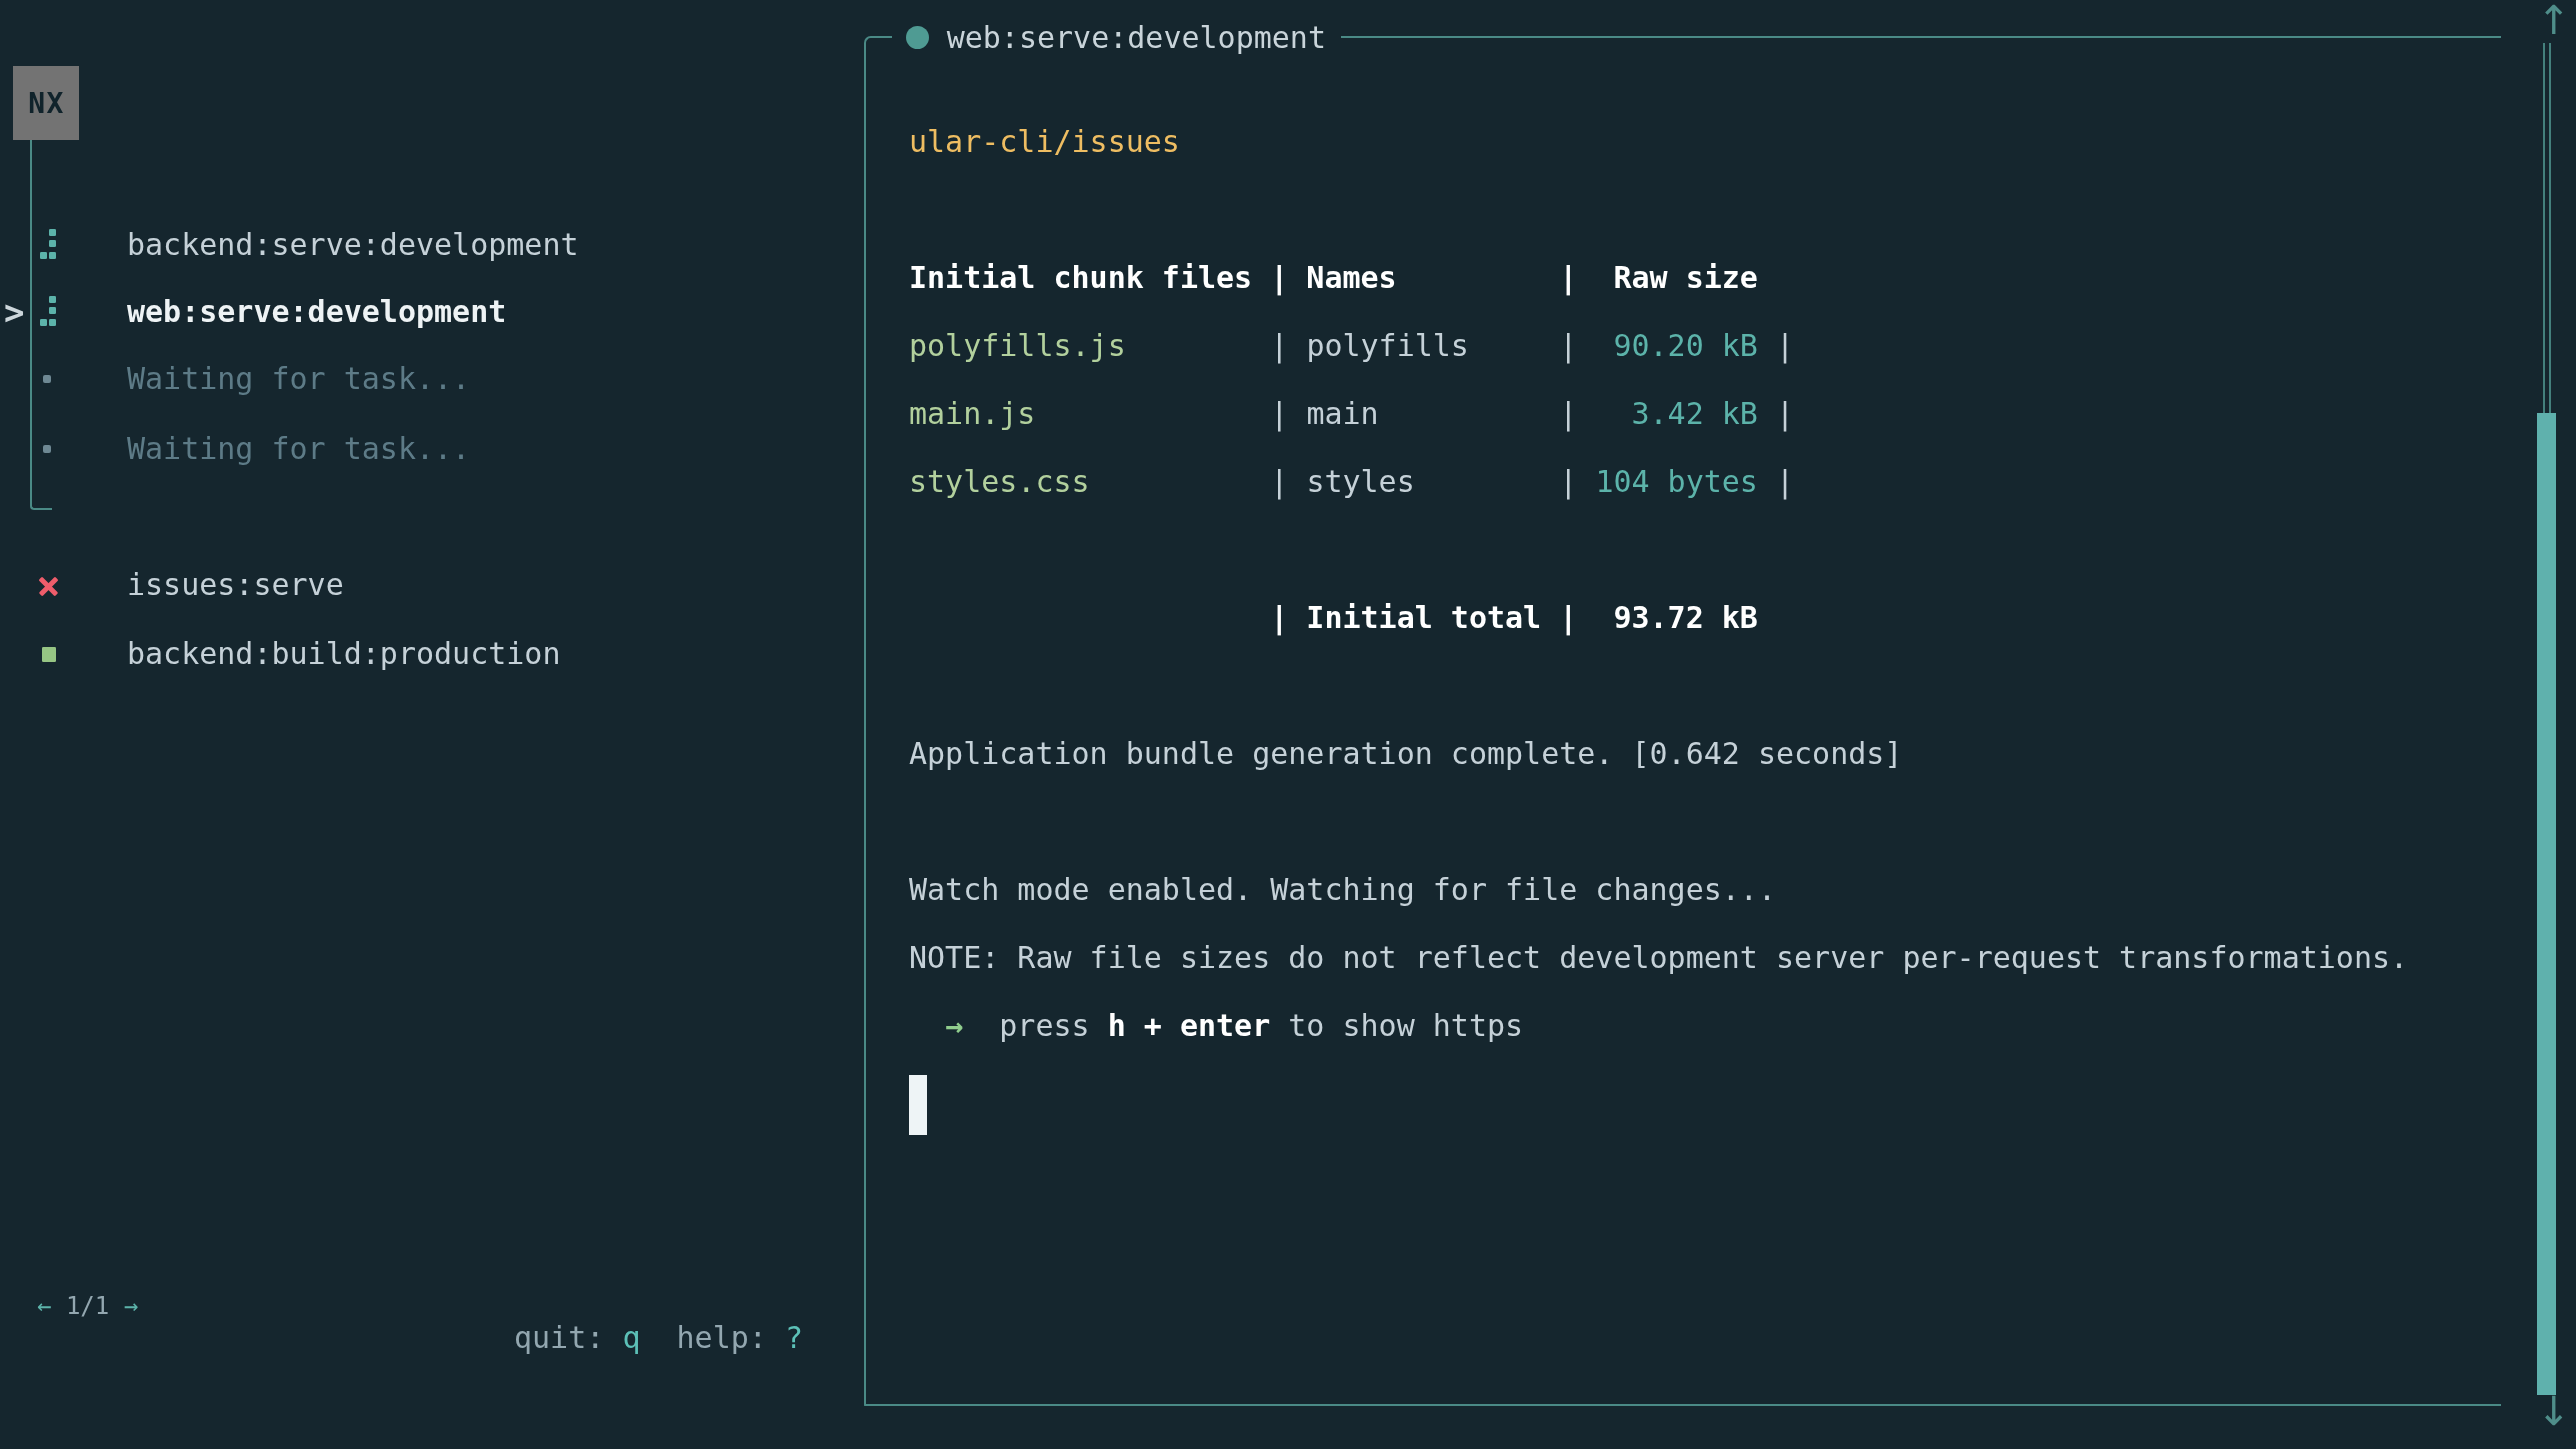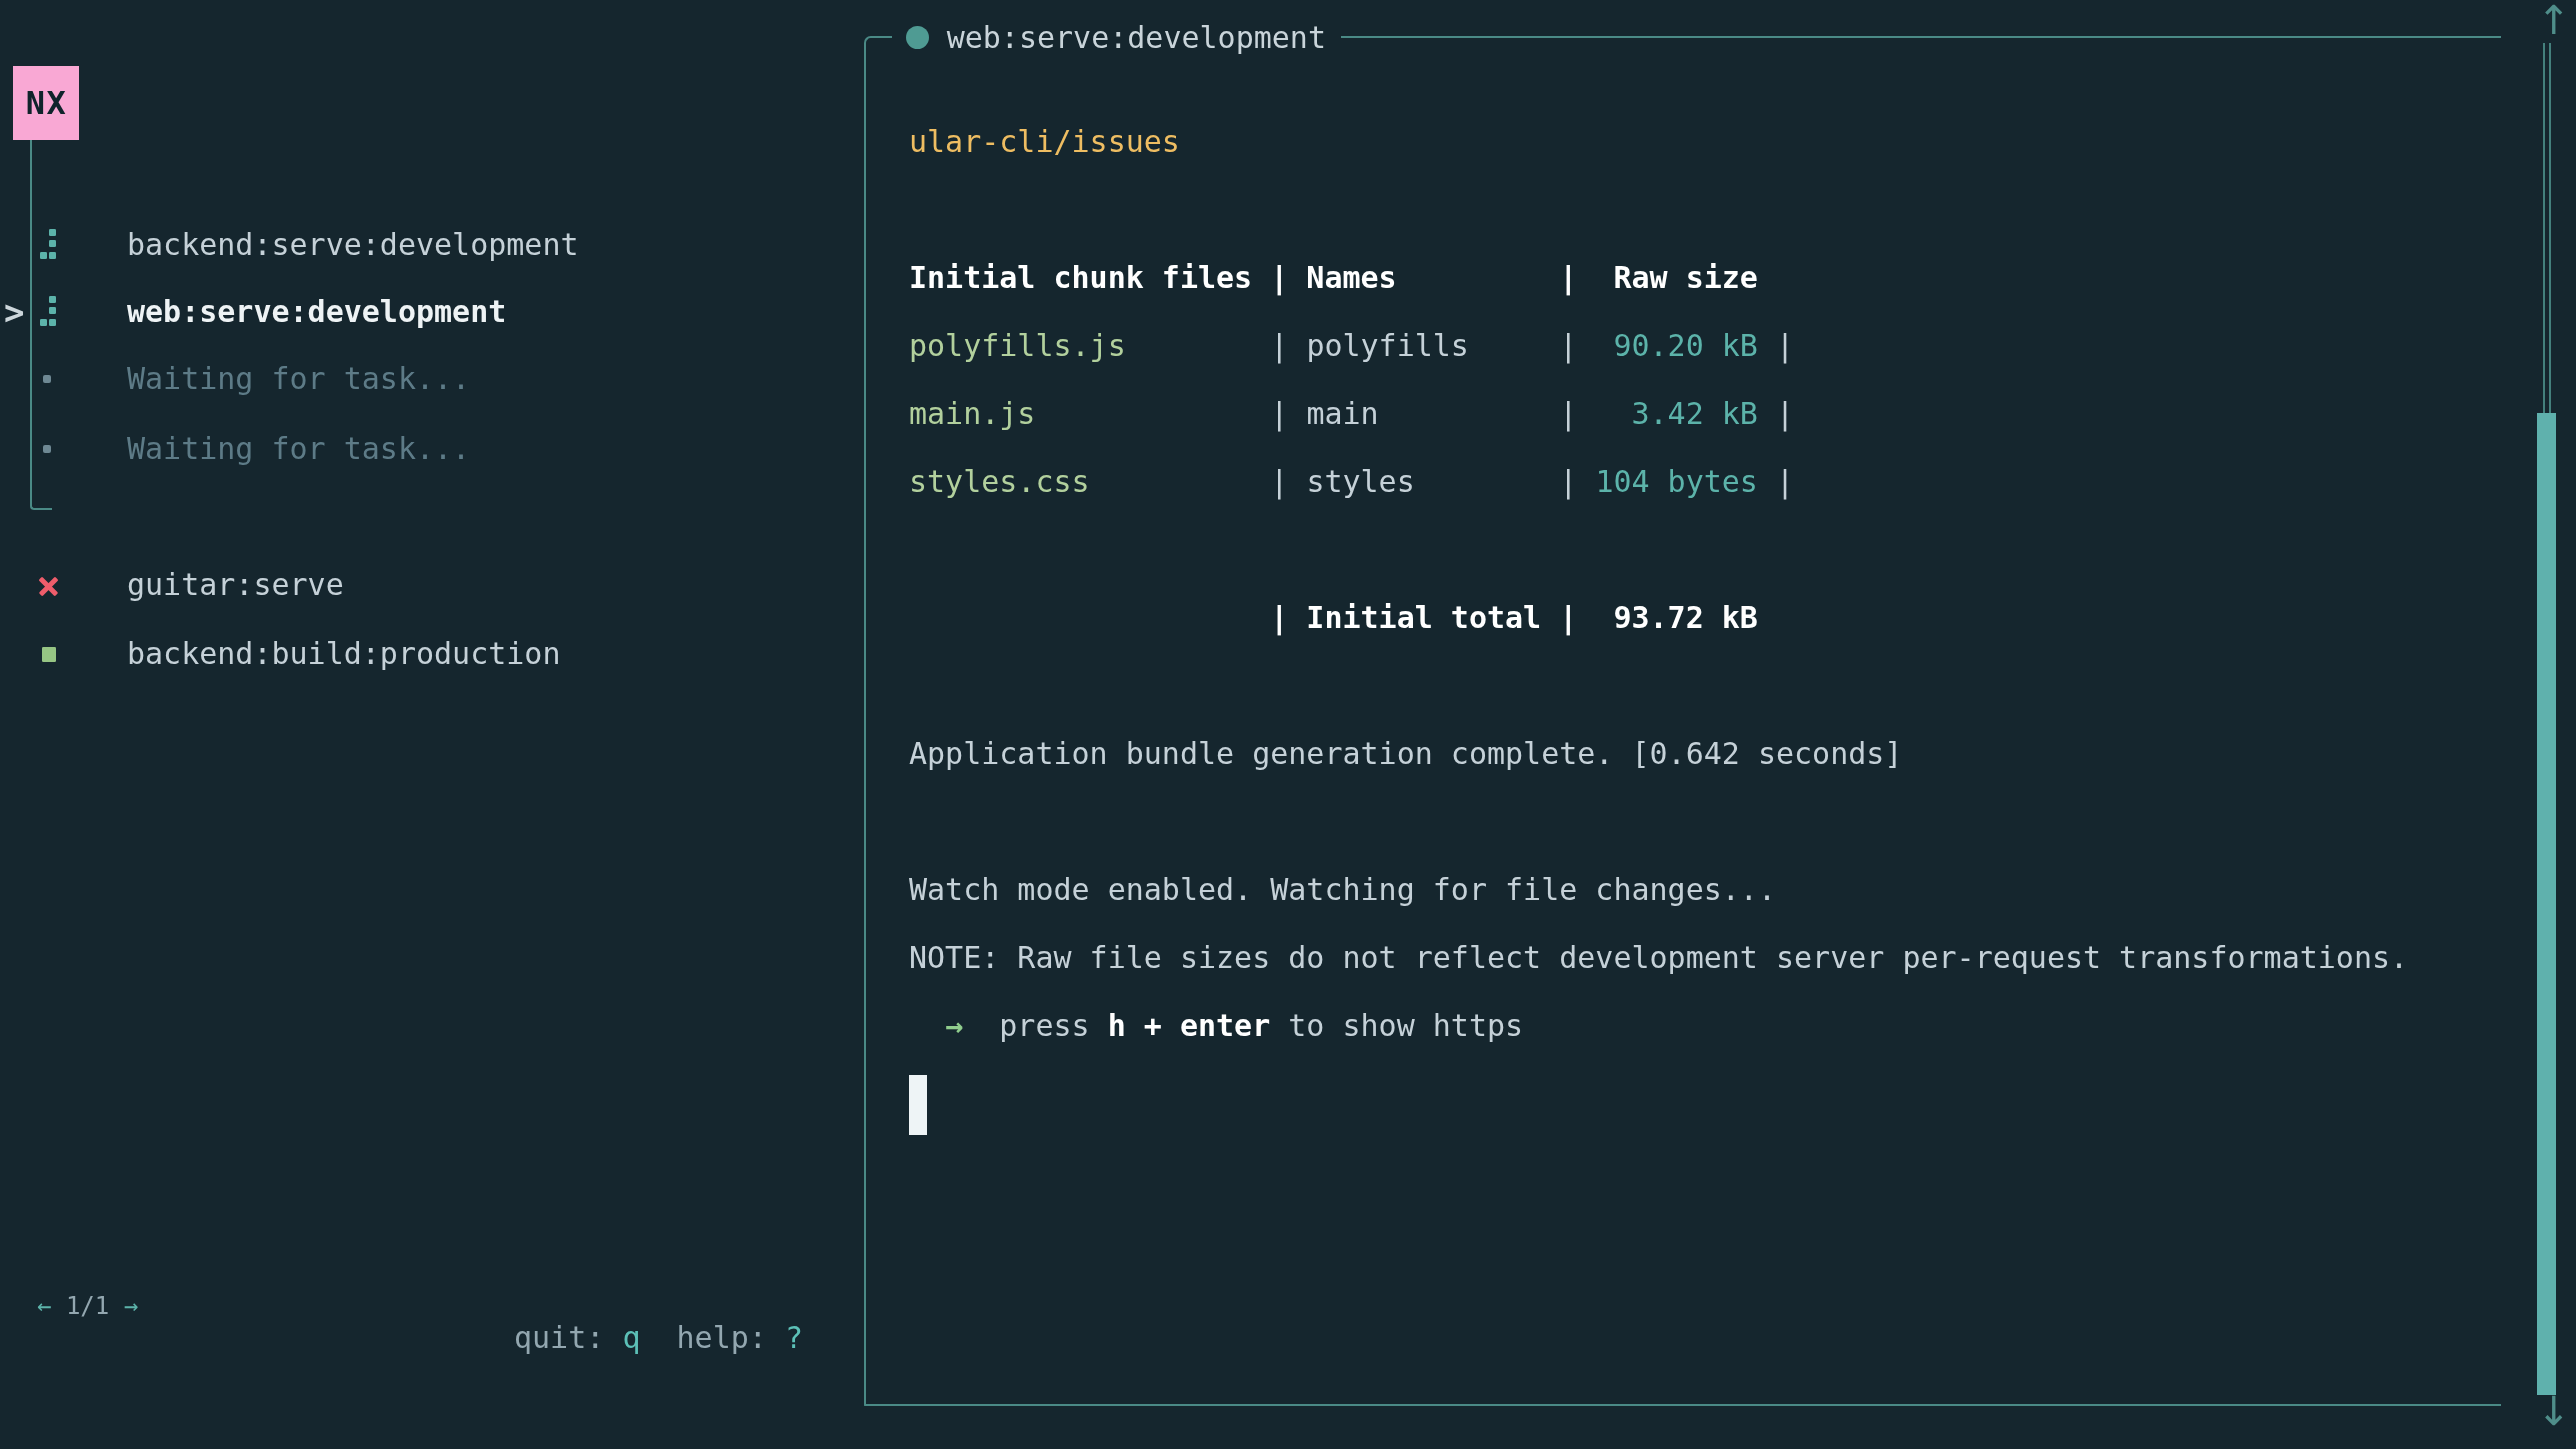--- a/index.html
+++ b/index.html
@@ -5,21 +5,21 @@
   html,body{margin:0;padding:0;background:#0e1b22;}
   .screen{
     position:relative; width:2576px; height:1449px;
     background:#15262e; overflow:hidden;
     font-family:"DejaVu Sans Mono","Liberation Mono",monospace;
   }
   
   .sidebar{position:absolute;left:0;top:0;width:864px;height:1449px;overflow:hidden;}
   .nx-badge{
     position:absolute;left:13.4px;top:66px;width:66px;height:74px;
-    background:#f9a8d4;color:#10232b;font-weight:bold;font-size:32px;
+    background:#737373;color:#10232b;font-weight:bold;font-size:28px;
     display:flex;align-items:center;justify-content:center;letter-spacing:1.3px;
   }
   .app-title{
     position:absolute;left:127px;top:70px;height:68px;line-height:68px;
     width:737px;overflow:hidden;white-space:nowrap;
     color:#ecf2f4;font-weight:bold;font-size:30px;
   }
   .tree-guide{
     position:absolute;left:29.5px;top:140px;width:20px;height:368px;
     border-left:2px solid #4a8a86;border-bottom:2px solid #4a8a86;
@@ -126,21 +126,21 @@
         </div>
         <div class="task-row waiting" style="top: 415px;">
           <div class="icon-dot"></div>
           <span class="task-label">Waiting for task...</span>
         </div>
         <div class="task-row failed" style="top: 551px;">
           <div class="icon-cross">
             <i></i>
             <i></i>
           </div>
-          <span class="task-label">guitar:serve</span>
+          <span class="task-label">issues:serve</span>
         </div>
         <div class="task-row success" style="top: 620px;">
           <div class="icon-square"></div>
           <span class="task-label">backend:build:production</span>
         </div>
       </div>
 
     <div class="pager"><span class="arr">←</span><span class="pg"> <span>1/1</span> </span><span class="arr">→</span></div>
 
     <div class="hotkeys"><span class="lbl">quit:</span><span class="lbl"> </span><span class="key">q</span><span class="lbl">  </span><span class="lbl">help:</span><span class="lbl"> </span><span class="key">?</span></div>

